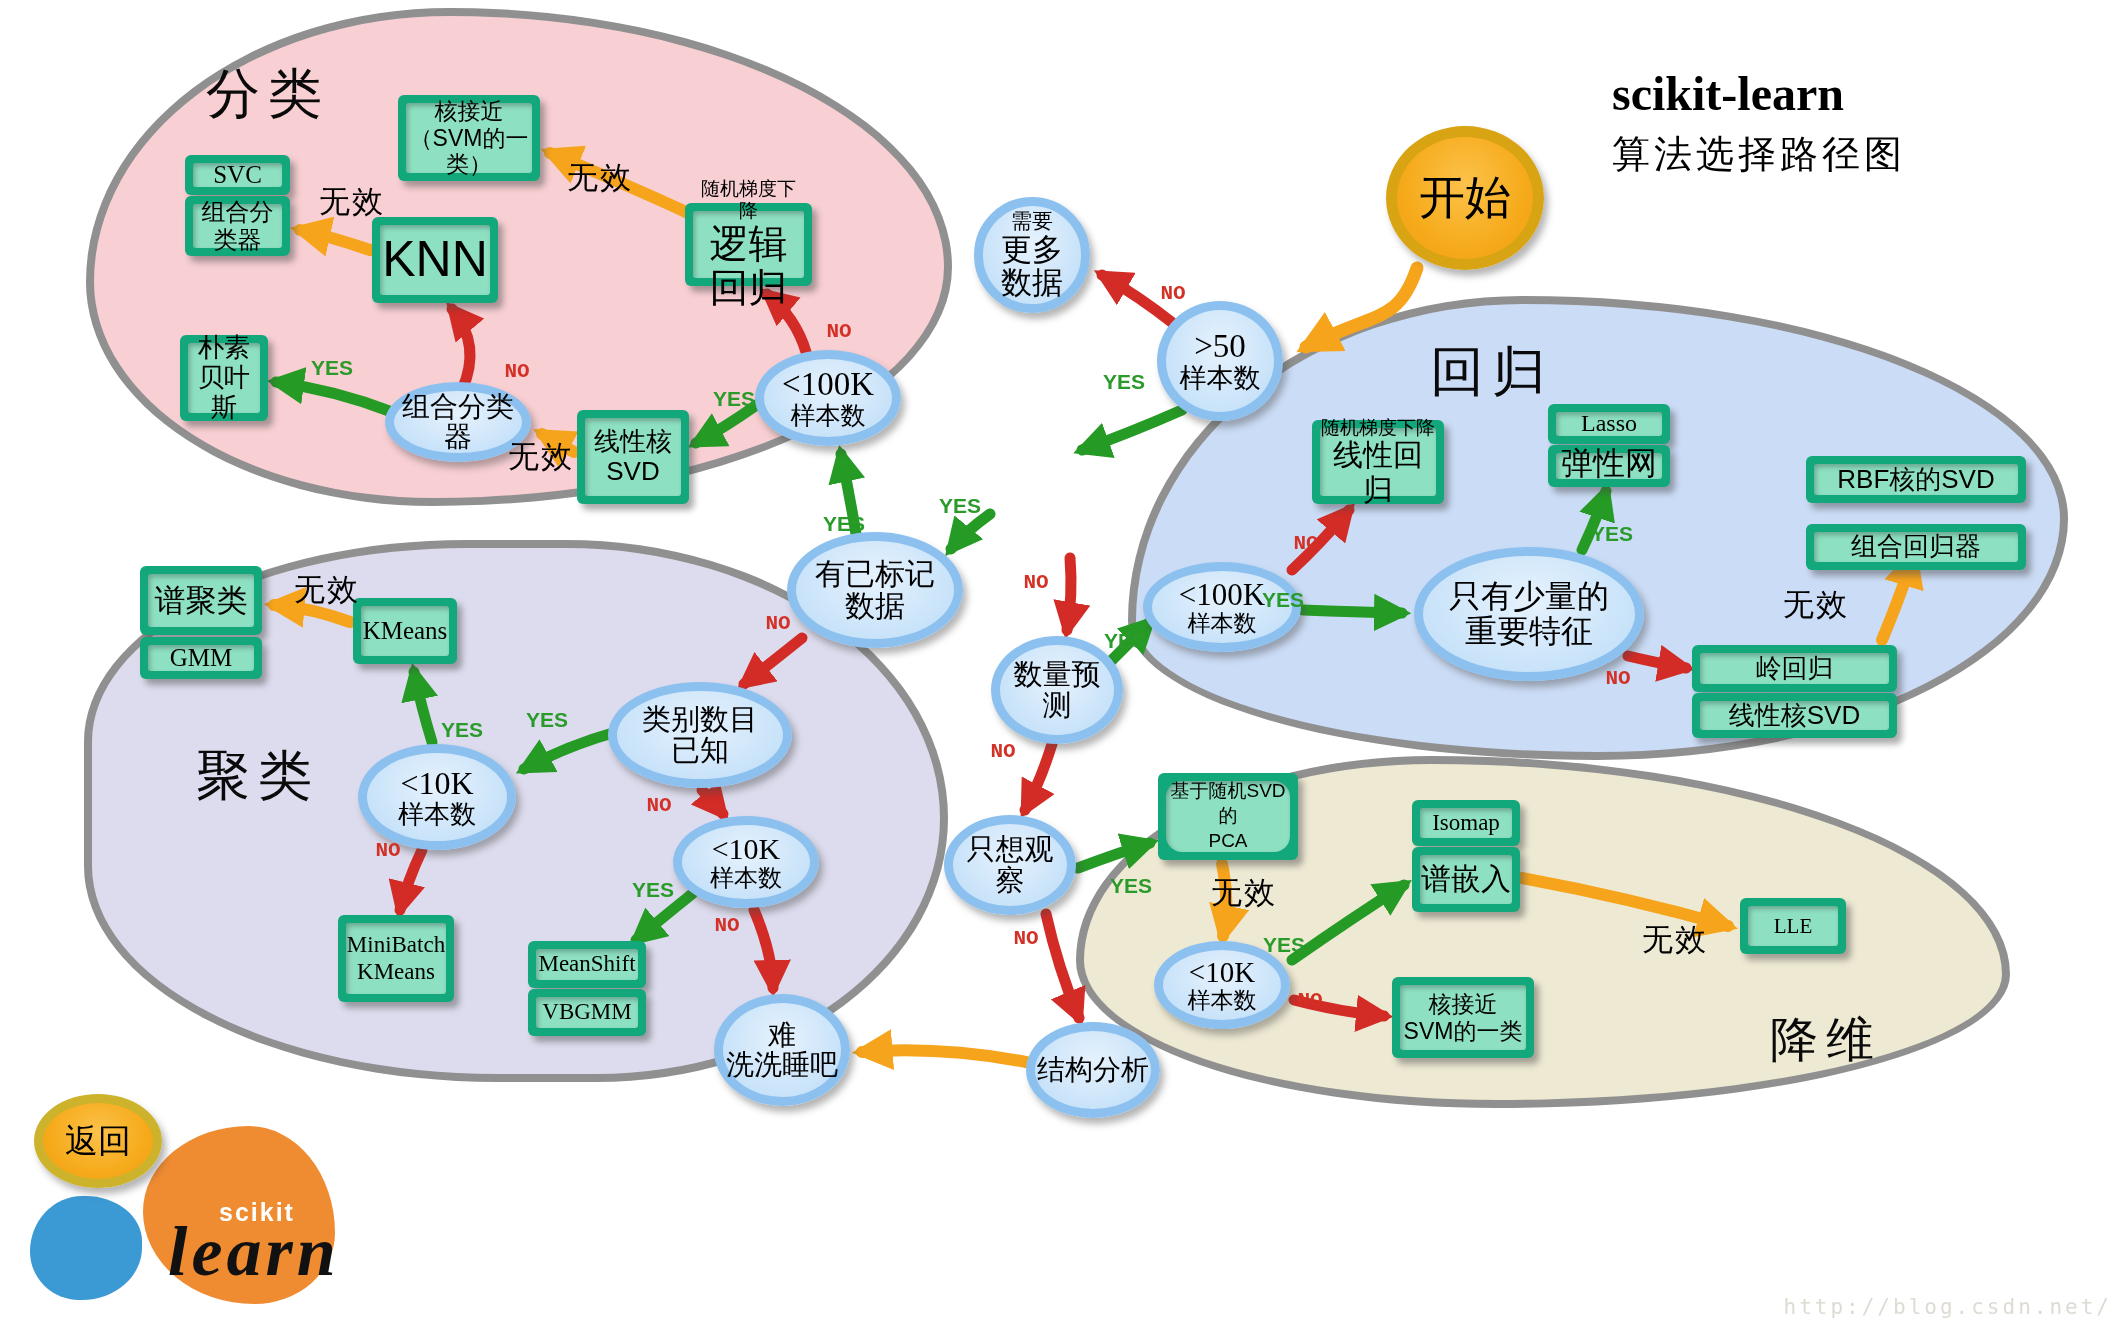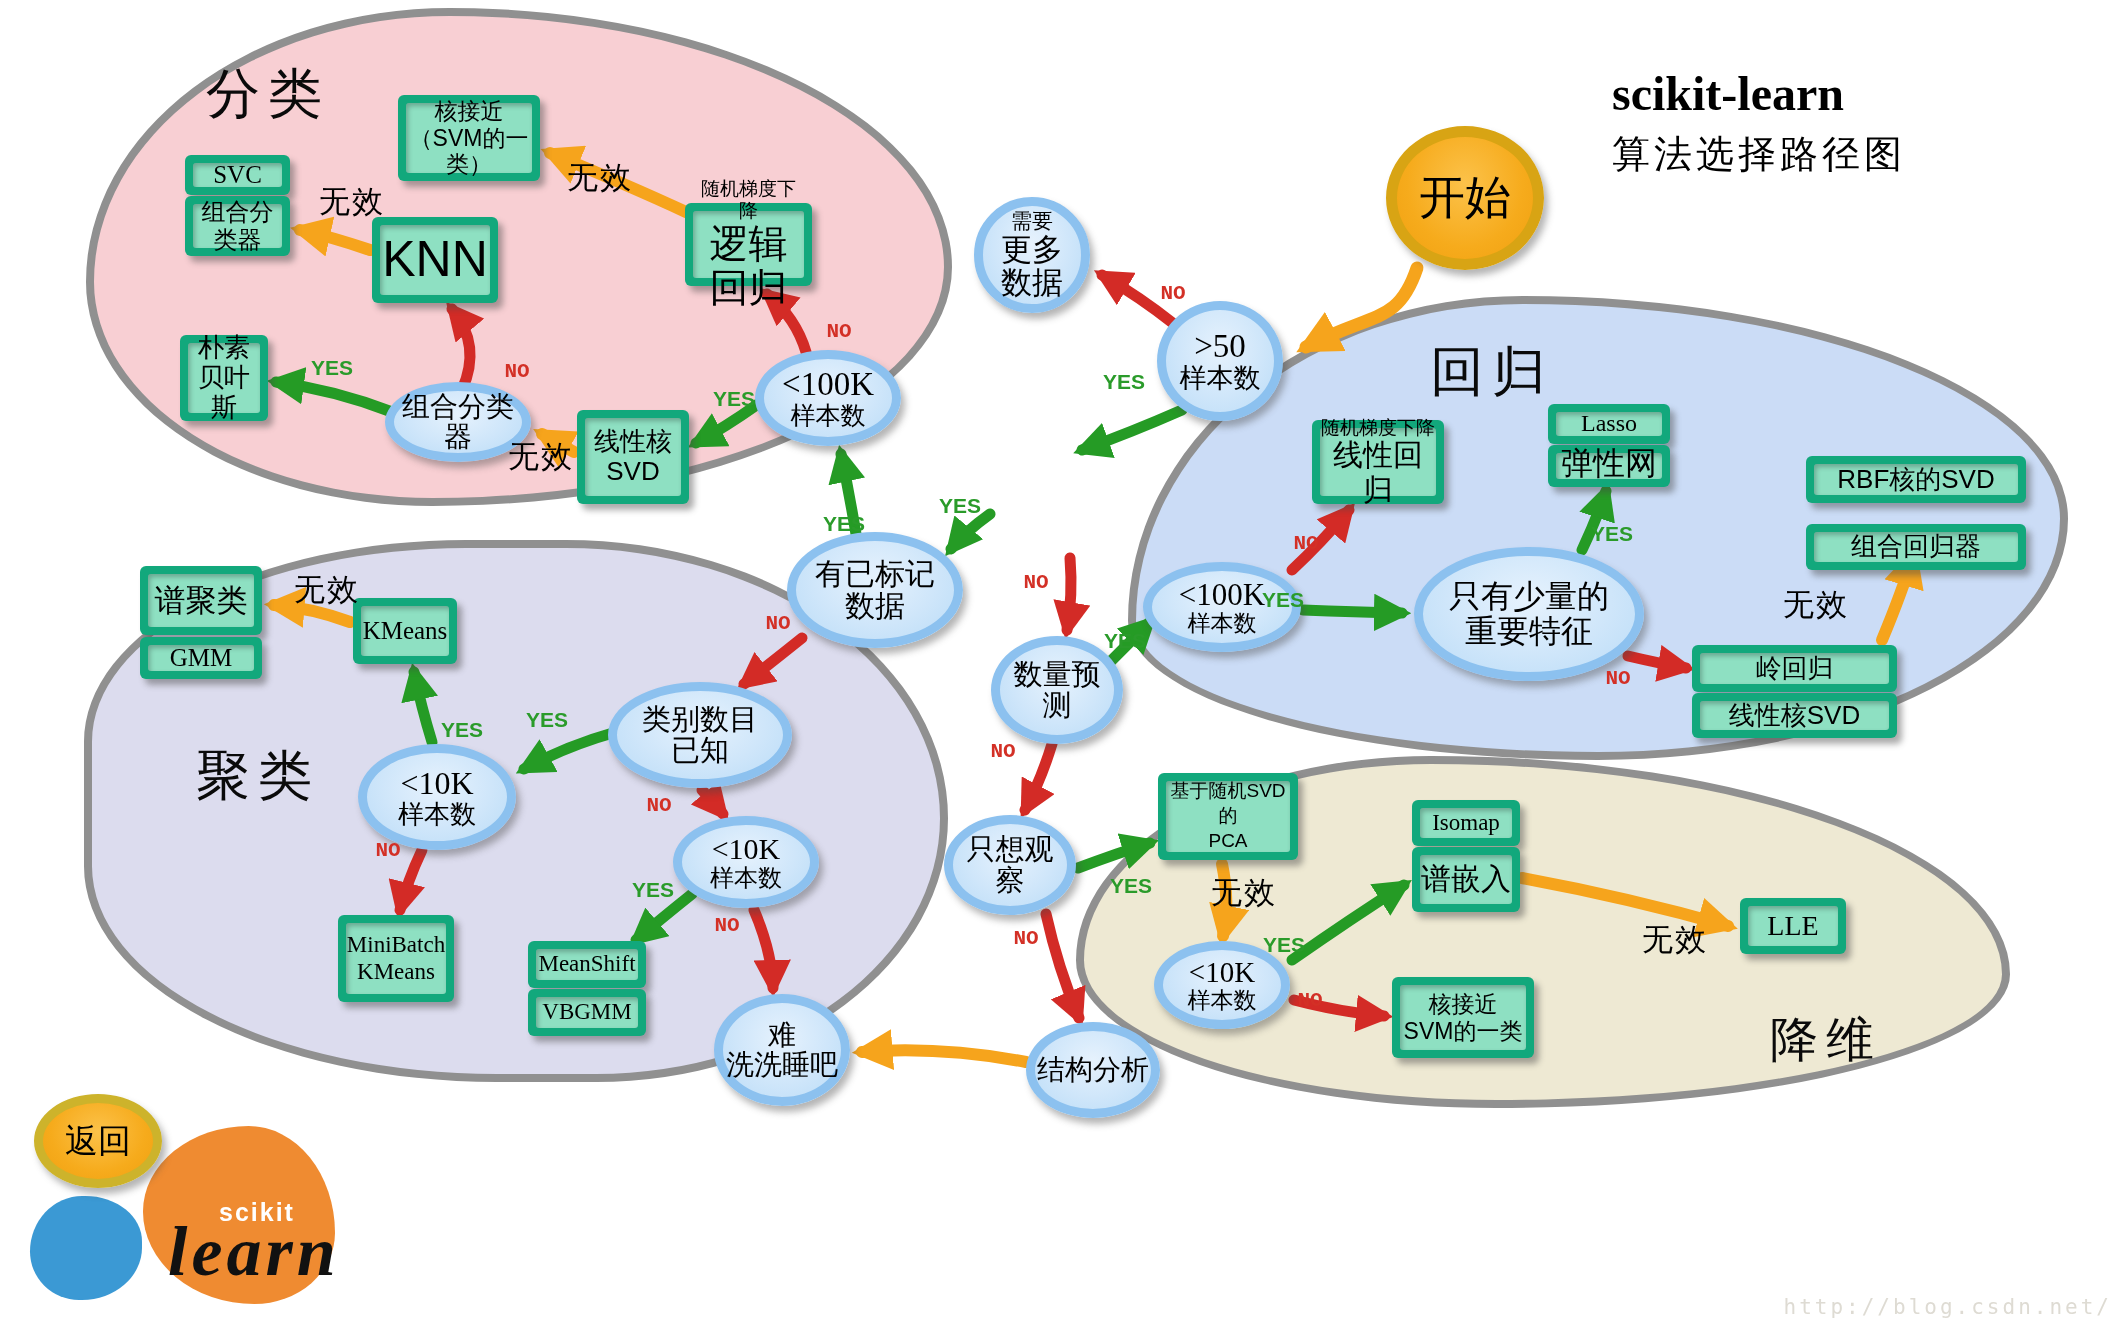--- a/index.html
+++ b/index.html
@@ -191,31 +191,31 @@
     <div class="inner" style="font-size:26px;">组合回归器</div>
     </div>
   <div class="gbox" style="left:1692px;top:645px;width:205px;height:47px;">
     <div class="inner" style="font-size:26px;">岭回归</div>
     </div>
   <div class="gbox" style="left:1692px;top:693px;width:205px;height:45px;">
     <div class="inner" style="font-size:26px;">线性核SVD</div>
     </div>
 
   <div class="gbox" style="left:1158px;top:773px;width:140px;height:87px;">
-    <div class="inner pre" style="font-size:19px;line-height:1.3;">基于随机SVD的
+    <div class="inner pre" style="font-size:19px;line-height:1.3;border-radius:16px;">基于随机SVD的
 PCA</div>
     </div>
   <div class="gbox" style="left:1412px;top:800px;width:108px;height:46px;">
     <div class="inner serif" style="font-size:23px;">Isomap</div>
     </div>
   <div class="gbox" style="left:1412px;top:847px;width:108px;height:65px;">
     <div class="inner" style="font-size:30px;">谱嵌入</div>
     </div>
   <div class="gbox" style="left:1740px;top:898px;width:106px;height:56px;">
-    <div class="inner serif" style="font-size:28px;">LLE</div>
+    <div class="inner serif" style="font-size:21px;">LLE</div>
     </div>
   <div class="gbox" style="left:1392px;top:977px;width:142px;height:81px;">
     <div class="inner pre" style="font-size:23px;">核接近
 SVM的一类</div>
     </div>
 
   <div class="ellipse" style="left:385px;top:382px;width:146px;height:80px;">
     <span style="font-size:28px;">组合分类器</span>
     </div>
 

